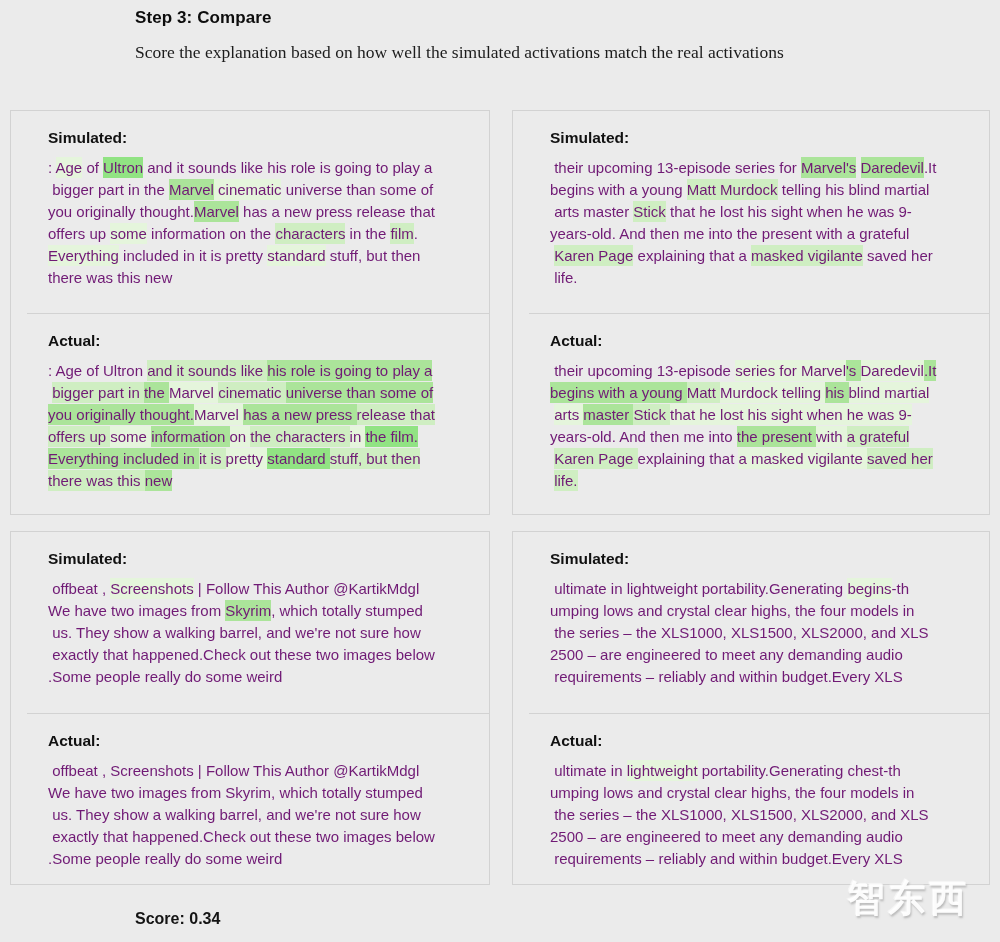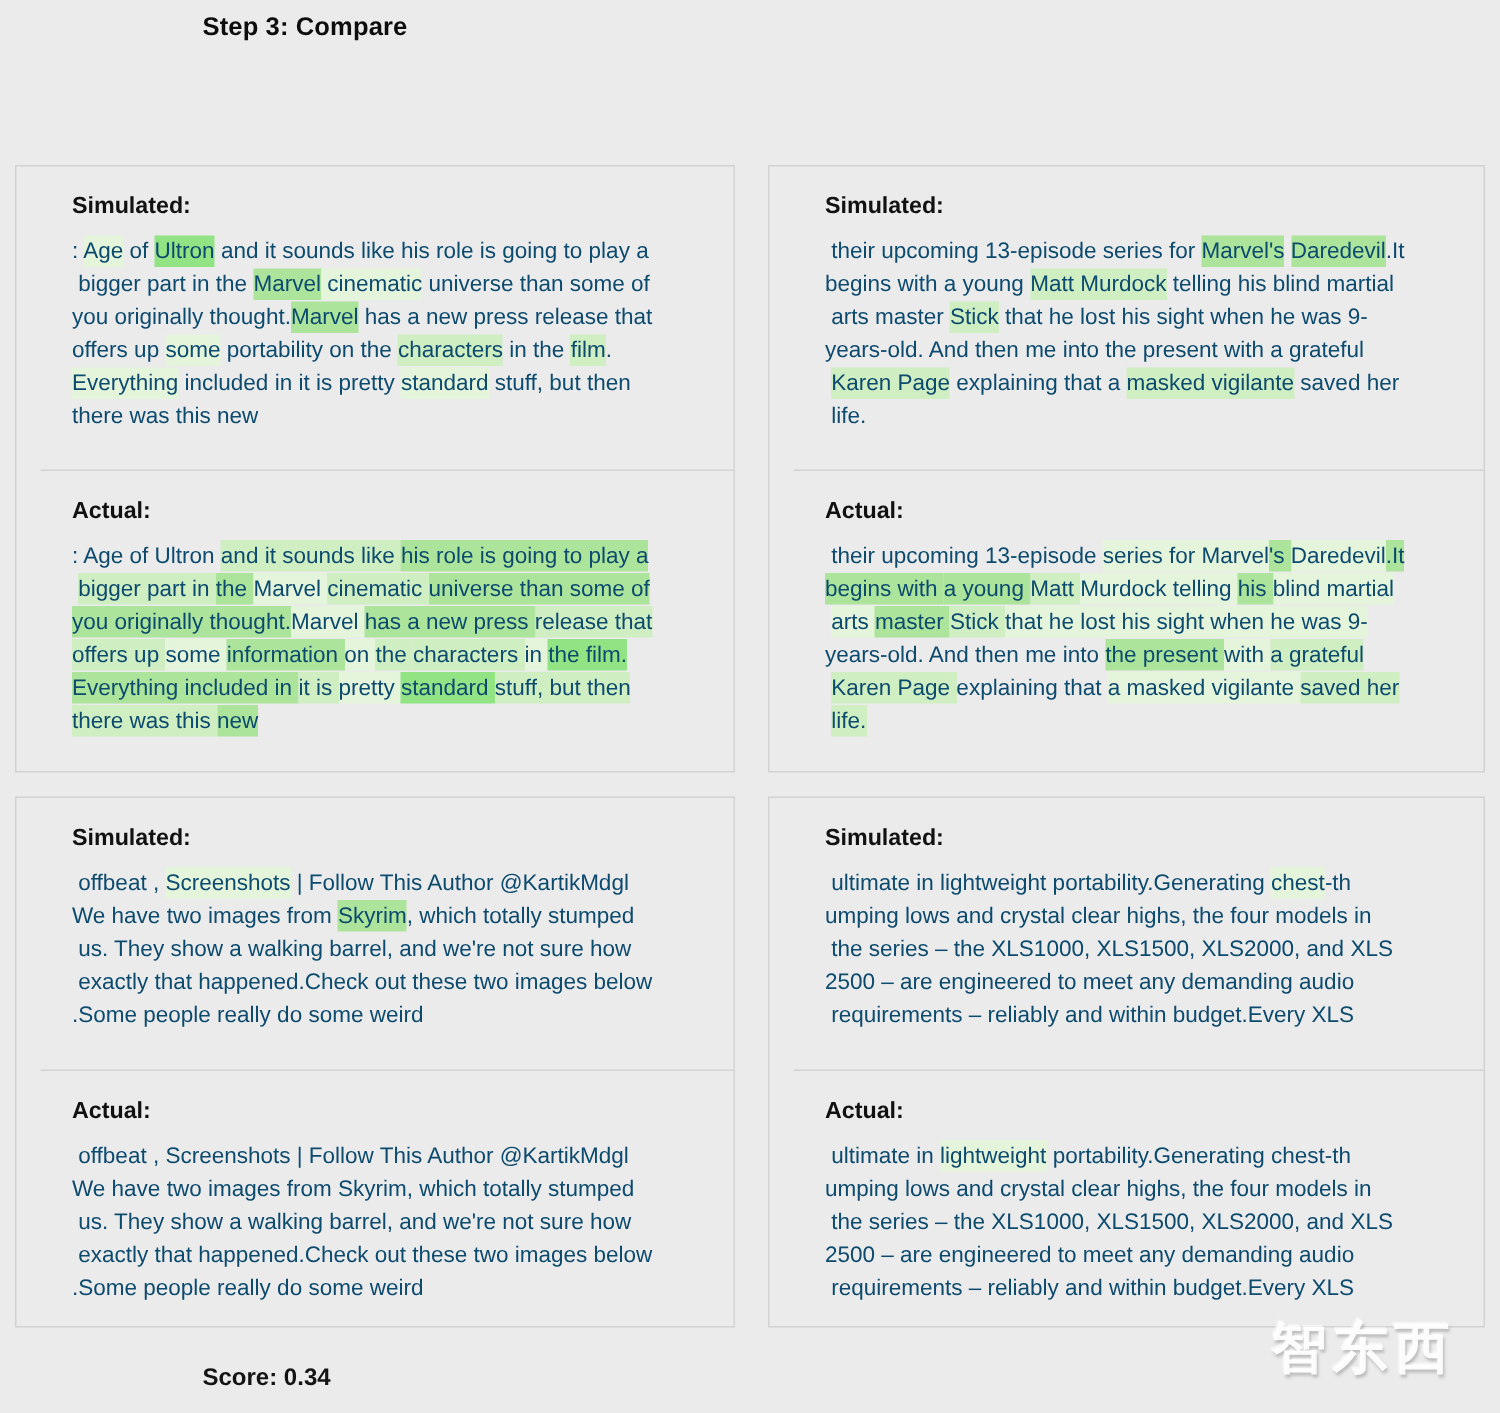--- a/index.html
+++ b/index.html
@@ -21,21 +21,21 @@
   .panel{
     position:absolute;border:1px solid #d2d2d2;background:#ebebeb;
     box-sizing:border-box;
     padding-left:16px;
   }
   .section{box-sizing:border-box;padding:17px 6px 0 21px;overflow:hidden;}
   .section.second{border-top:1px solid #d2d2d2;}
   .section-label{
     font-size:15.5px;font-weight:bold;color:#111;line-height:20px;margin-bottom:9px;
   }
-  .section-text{font-size:15px;color:#0c4a6e;}
+  .section-text{font-size:15px;color:#701a75;}
   .line{white-space:pre;line-height:22px;height:22px;}
   .line span{padding:2px 0;}
   .h0{background:transparent;}
   .h1{background:var(--h1);}
   .h2{background:var(--h2);}
   .h3{background:var(--h3);}
   .h4{background:var(--h4);}
   .score{
     position:absolute;left:135px;top:910px;
     font-size:16px;font-weight:bold;color:#141414;
@@ -53,31 +53,32 @@
     margin-top:18px;font-size:13px;font-weight:bold;letter-spacing:5px;
     color:rgba(255,255,255,0.95);
     text-shadow:1px 1px 2px rgba(150,150,150,0.6);
   }
 </style>
 </head>
 <body>
 
 <div class="header">
   <div class="header-title">Step 3: Compare</div>
+  <div class="header-subtitle">Score the explanation based on how well the simulated activations match the real activations</div>
 </div>
 
 <div id="panels">
     <div class="panel" style="left: 10px; top: 110px; width: 480px; height: 405px;">
       <div class="section" style="height: 202px;">
         <div class="section-label">Simulated:</div>
         <div class="section-text">
           <div class="line"><span class="h0">: </span><span class="h1">Age</span><span class="h0"> of </span><span class="h4">Ultron</span><span class="h0"> and it sounds like his role is going to play a</span></div>
           <div class="line"><span class="h0"> bigger part in the </span><span class="h3">Marvel</span><span class="h1"> cinematic</span><span class="h0"> universe than some of</span></div>
           <div class="line"><span class="h0">you originally thought.</span><span class="h3">Marvel</span><span class="h0"> has a new press release that</span></div>
-          <div class="line"><span class="h0">offers up </span><span class="h1">some</span><span class="h0"> portability on the </span><span class="h2">characters</span><span class="h0"> in the </span><span class="h2">film</span><span class="h0">.</span></div>
+          <div class="line"><span class="h0">offers up </span><span class="h1">some</span><span class="h0"> information on the </span><span class="h2">characters</span><span class="h0"> in the </span><span class="h2">film</span><span class="h0">.</span></div>
           <div class="line"><span class="h1">Everything</span><span class="h0"> included in it is pretty </span><span class="h1">standard</span><span class="h0"> stuff, but then</span></div>
           <div class="line"><span class="h0">there was this new</span></div>
         </div>
       </div>
       <div class="section second" style="height: 203px;">
         <div class="section-label">Actual:</div>
         <div class="section-text">
           <div class="line"><span class="h0">: Age of Ultron </span><span class="h2">and it sounds like </span><span class="h3">his role is going to </span><span class="h3">play a</span></div>
           <div class="line"><span class="h0"> </span><span class="h2">bigger part in </span><span class="h3">the </span><span class="h1">Marvel </span><span class="h2">cinematic </span><span class="h3">universe than some of</span></div>
           <div class="line"><span class="h3">you originally thought.</span><span class="h1">Marvel </span><span class="h3">has a new press </span><span class="h2">release that</span></div>
@@ -130,21 +131,21 @@
           <div class="line"><span class="h0"> us. They show a walking barrel, and we're not sure how</span></div>
           <div class="line"><span class="h0"> exactly that happened.Check out these two images below</span></div>
           <div class="line"><span class="h0">.Some people really do some weird</span></div>
         </div>
       </div>
     </div>
     <div class="panel" style="left: 512px; top: 531px; width: 478px; height: 354px;">
       <div class="section" style="height: 181px;">
         <div class="section-label">Simulated:</div>
         <div class="section-text">
-          <div class="line"><span class="h0"> ultimate in lightweight portability.Generating </span><span class="h1">chest</span><span class="h0">-th</span></div>
+          <div class="line"><span class="h0"> ultimate in lightweight portability.Generating </span><span class="h1">begins</span><span class="h0">-th</span></div>
           <div class="line"><span class="h0">umping lows and crystal clear highs, the four models in</span></div>
           <div class="line"><span class="h0"> the series – the XLS1000, XLS1500, XLS2000, and XLS</span></div>
           <div class="line"><span class="h0">2500 – are engineered to meet any demanding audio</span></div>
           <div class="line"><span class="h0"> requirements – reliably and within budget.Every XLS</span></div>
         </div>
       </div>
       <div class="section second" style="height: 173px;">
         <div class="section-label">Actual:</div>
         <div class="section-text">
           <div class="line"><span class="h0"> ultimate in </span><span class="h1">lightweight</span><span class="h0"> portability.Generating chest-th</span></div>

